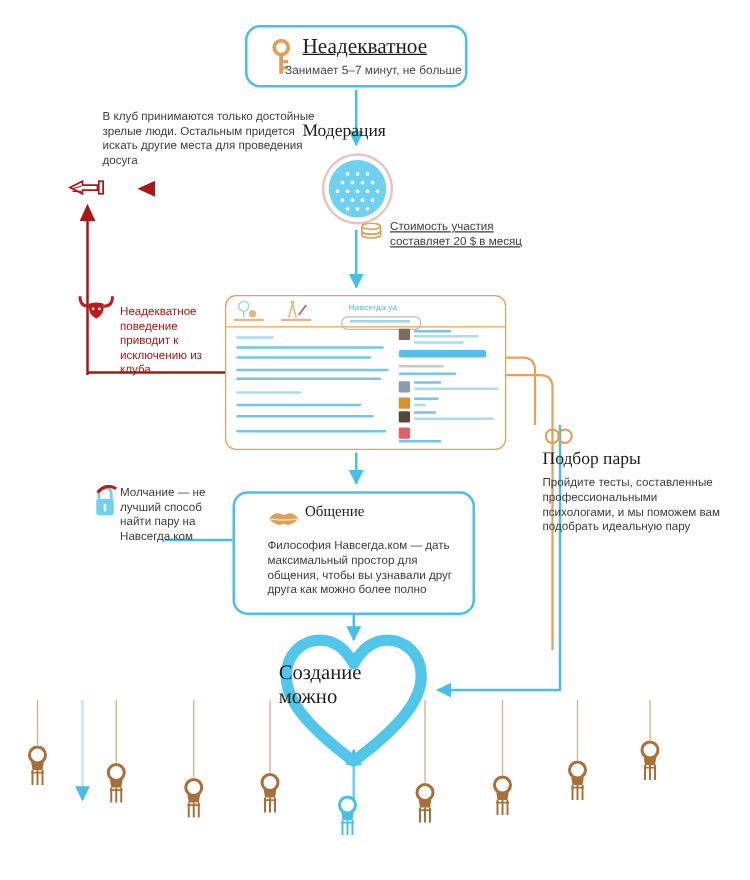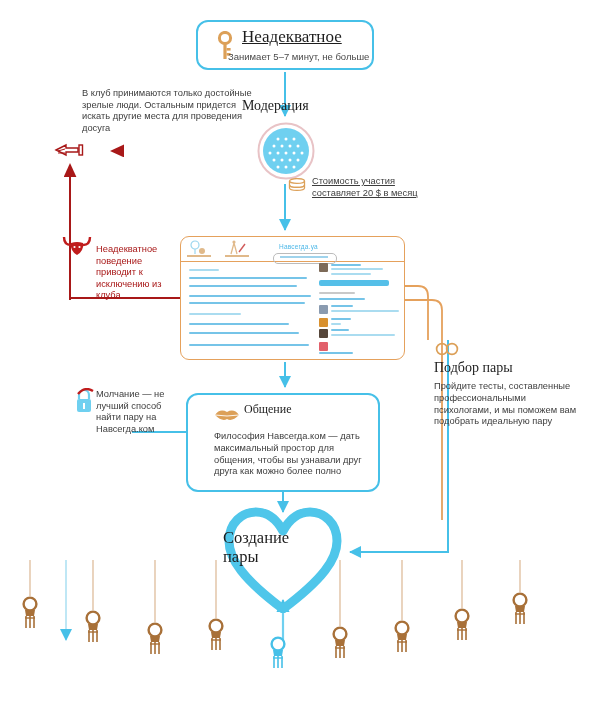--- a/index.html
+++ b/index.html
@@ -289,21 +289,21 @@
     <div id="comm-title">Общение</div>
     <div id="comm-text">Философия Навсегда.ком — дать максимальный простор для общения, чтобы вы узнавали друг друга как можно более полно</div>
   </div>
 
   <svg id="heart" viewBox="0 0 120 108">
     <path d="M60,104 C20,74 6,54 6,36 C6,18 19,7 33,7 C45,7 54,15 60,26
              C66,15 75,7 87,7 C101,7 114,18 114,36 C114,54 100,74 60,104 Z" fill="none" stroke="#4fc6ea" stroke-width="9" stroke-linejoin="round"></path>
   </svg>
   <div id="heart-label">
     <span>Создание</span><br>
-    <span>пары</span>
+    <span>можно</span>
   </div>
 
   <div id="figures">
       <svg viewBox="0 0 22 34" class="fig" style="left: 19px; top: 596px; width: 22px; height: 34px;">
         <circle cx="11" cy="8" r="6.4" fill="none" stroke="#a87038" stroke-width="2.4"></circle>
         <path d="M6,14 L16,14 L15,20 L7,20 Z" fill="#a87038"></path>
         <path d="M7,20 L7,32 M11,20 L11,32 M15,20 L15,32" stroke="#a87038" stroke-width="1.6" fill="none"></path>
         <path d="M6,22 L16,22" stroke="#a87038" stroke-width="1.4"></path>
       </svg>
       <svg viewBox="0 0 22 34" class="fig" style="left: 82px; top: 610px; width: 22px; height: 34px;">

